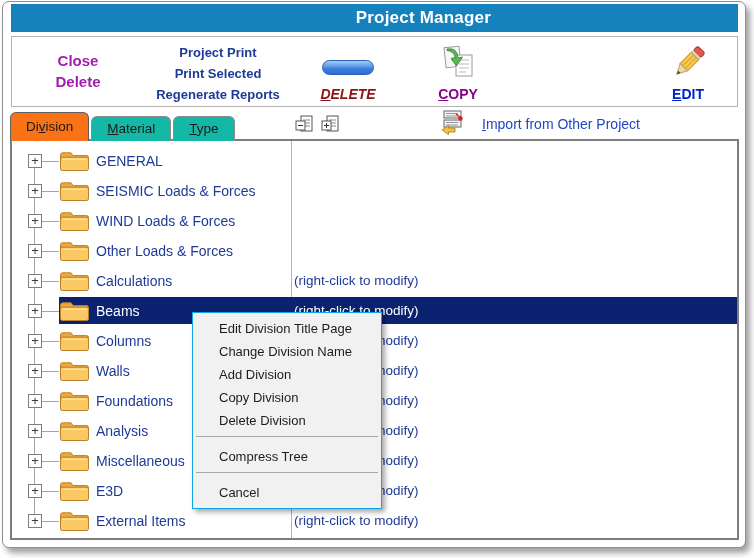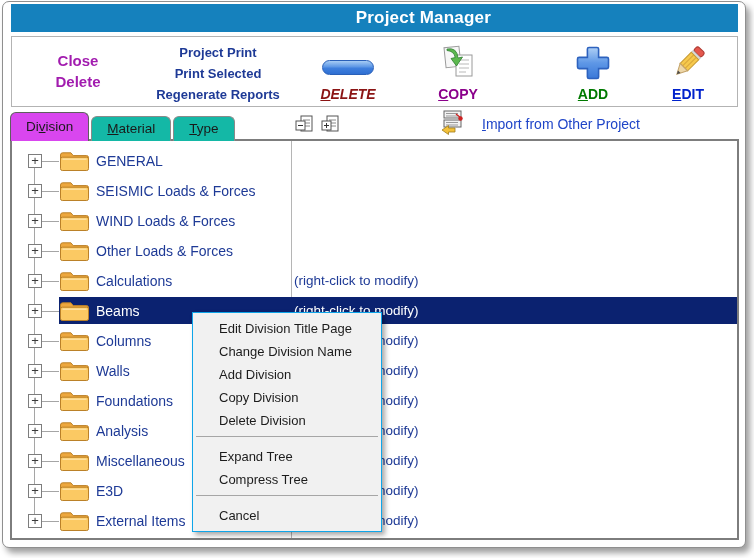--- a/index.html
+++ b/index.html
@@ -33,21 +33,21 @@
               background:linear-gradient(#a6ccf4 0%, #5d97e6 45%, #3f7fdd 55%, #2f6fd2 100%);
               margin-top:8px; }
   .key-u { text-decoration:underline; }
 
   
   .tabstrip { position:absolute; left:7px; right:6px; top:107px; height:31px; z-index:5; }
   .tabs { position:absolute; left:0; bottom:-1px; display:flex; align-items:flex-end; }
   .tab { font-size:13.5px; color:#1a1a1a; padding:0 15px; cursor:pointer;
          border:1px solid #8a8a8a; border-bottom:none; border-radius:6px 6px 0 0;
          background:#14b8a6; height:25px; line-height:24px; margin-right:2px; }
-  .tab.active { background:#d946ef; height:29px; line-height:28px; border-color:#5f5f5f;
+  .tab.active { background:#f97316; height:29px; line-height:28px; border-color:#5f5f5f;
          position:relative; z-index:6; }
   .mini-btn { position:absolute; top:3px; width:22px; height:24px; cursor:pointer;
               display:flex; align-items:center; justify-content:center; }
   .mini-compress { left:283px; } .mini-expand { left:309px; }
   .import-btn { position:absolute; left:430px; top:1px; height:28px; display:flex;
               align-items:center; cursor:pointer; }
   .import-btn .txt { color:#1f45c8; font-size:14px; margin-left:14px; }
 
   
   .treepanel { position:absolute; left:7px; right:6px; top:137px; bottom:7px;
@@ -123,35 +123,20 @@
             <line x1="20" y1="17" x2="30" y2="17" stroke="#b9b9b9"></line>
             <line x1="20" y1="21" x2="30" y2="21" stroke="#b9b9b9"></line>
             <line x1="20" y1="25" x2="30" y2="25" stroke="#b9b9b9"></line>
             <line x1="20" y1="29" x2="27" y2="29" stroke="#b9b9b9"></line>
             <path d="M8 6 q10 -2 11 9 l4.5 -1 -6 9 -5.5 -7.5 4.2 -1 q-1.2 -6.5 -8.2 -7 z" fill="#5cb84e" stroke="#2e7d32" stroke-width="0.8"></path>
           </svg>
         </div>
         <div class="lbl"><span></span><span class="key-u">C</span><span>OPY</span></div>
       </div>
 
-      <div class="tb-btn tb-add">
-        <div class="ic">
-          <svg width="40" height="40" viewBox="0 0 40 40">
-            <defs>
-              <linearGradient id="addg" x1="0" y1="0" x2="0" y2="1">
-                <stop offset="0" stop-color="#aecff5"></stop>
-                <stop offset="0.5" stop-color="#5e97e6"></stop>
-                <stop offset="1" stop-color="#3a78d8"></stop>
-              </linearGradient>
-            </defs>
-            <path d="M16 4.5 h8 q1.6 0 1.6 1.6 V14.4 h8.3 q1.6 0 1.6 1.6 v8 q0 1.6 -1.6 1.6 H25.6 v8.3 q0 1.6 -1.6 1.6 h-8 q-1.6 0 -1.6 -1.6 V25.6 H6.1 q-1.6 0 -1.6 -1.6 v-8 q0 -1.6 1.6 -1.6 h8.3 V6.1 q0 -1.6 1.6 -1.6 z" fill="url(#addg)" stroke="#2d62be" stroke-width="1.6"></path>
-          </svg>
-        </div>
-        <div class="lbl"><span></span><span class="key-u">A</span><span>DD</span></div>
-      </div>
 
       <div class="tb-btn tb-edit">
         <div class="ic">
           <svg width="42" height="42" viewBox="0 0 40 40">
             <g transform="rotate(45 20 20)">
               <rect x="15" y="2" width="10" height="6" rx="2.5" fill="#e4574d" stroke="#b03c35"></rect>
               <rect x="15" y="8" width="10" height="2.6" fill="#d9d9d9" stroke="#a8a8a8" stroke-width="0.6"></rect>
               <rect x="15" y="10.6" width="10" height="15" fill="#f6c94d" stroke="#c89a30"></rect>
               <line x1="18.3" y1="10.6" x2="18.3" y2="25.6" stroke="#d9a83a"></line>
               <line x1="21.7" y1="10.6" x2="21.7" y2="25.6" stroke="#d9a83a"></line>
@@ -438,24 +423,20 @@
         <div class="menu-entry">
           
           <span class="menu-label">Delete Division</span>
         </div>
 
         <div class="menu-entry sep">
           <div class="menu-sep"></div>
 
         </div>
 
-        <div class="menu-entry">
-          
-          <span class="menu-label">Expand Tree</span>
-        </div>
 
         <div class="menu-entry">
           
           <span class="menu-label">Compress Tree</span>
         </div>
 
         <div class="menu-entry sep">
           <div class="menu-sep"></div>
 
         </div>

